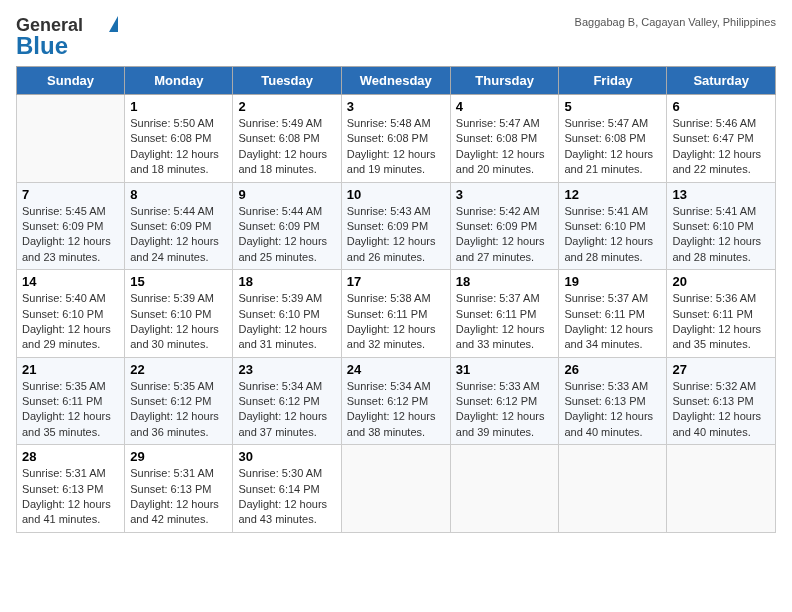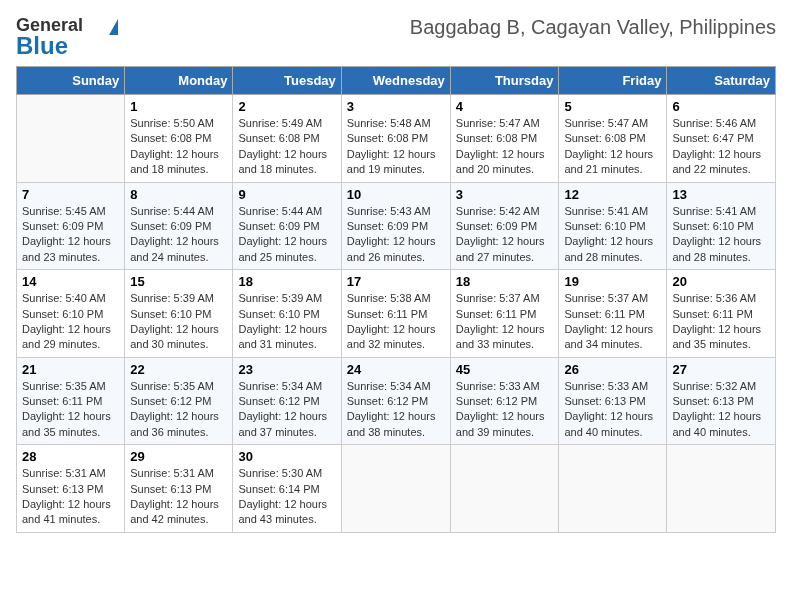--- a/index.html
+++ b/index.html
@@ -35,32 +35,32 @@
     }
     .title-area {
       text-align: right;
     }
     .month-title {
       font-size: 32px;
       font-weight: bold;
       color: #333;
     }
     .location-title {
-      font-size: 20px;
+      font-size: 11px;
       color: #555;
     }
     table {
       width: 100%;
       border-collapse: collapse;
       font-size: 11px;
     }
     thead tr th {
       background: #2a6db5;
       color: #fff;
-      text-align: right;
+      text-align: center;
       padding: 6px 5px;
       font-size: 13px;
       font-weight: bold;
       border: 1px solid #aaa;
     }
     tbody tr td {
       border: 1px solid #ccc;
       vertical-align: top;
       padding: 4px 5px;
       min-height: 70px;
@@ -85,21 +85,21 @@
     }
     .empty-cell {
       background: #f9f9f9 !important;
     }
   </style>
 </head>
 <body>
 
 <div class="header-area">
   <div class="logo">
-    <div style="display:flex; align-items:center;gap:24px;">
+    <div style="display:flex; gap:24px;">
       <span class="logo-general">General</span>
       <span style="display:inline-block;width:0;height:0;border-left:9px solid transparent;border-bottom:16px solid #1a6faf;margin-left:2px;margin-bottom:-4px;"></span>
     </div>
     <span class="logo-blue">Blue</span>
   </div>
   <div class="title-area">
     <div class="location-title">Baggabag B, Cagayan Valley, Philippines</div>
   </div>
 </div>
 
@@ -213,21 +213,21 @@
 Daylight: 12 hours
 and 36 minutes.</span></td>
         <td><span class="day-num">23</span><span class="day-info" style="white-space: pre-line;">Sunrise: 5:34 AM
 Sunset: 6:12 PM
 Daylight: 12 hours
 and 37 minutes.</span></td>
         <td><span class="day-num">24</span><span class="day-info" style="white-space: pre-line;">Sunrise: 5:34 AM
 Sunset: 6:12 PM
 Daylight: 12 hours
 and 38 minutes.</span></td>
-        <td><span class="day-num">45</span><span class="day-info" style="white-space: pre-line;">Sunrise: 5:33 AM
+        <td><span class="day-num">31</span><span class="day-info" style="white-space: pre-line;">Sunrise: 5:33 AM
 Sunset: 6:12 PM
 Daylight: 12 hours
 and 39 minutes.</span></td>
         <td><span class="day-num">26</span><span class="day-info" style="white-space: pre-line;">Sunrise: 5:33 AM
 Sunset: 6:13 PM
 Daylight: 12 hours
 and 40 minutes.</span></td>
         <td><span class="day-num">27</span><span class="day-info" style="white-space: pre-line;">Sunrise: 5:32 AM
 Sunset: 6:13 PM
 Daylight: 12 hours

